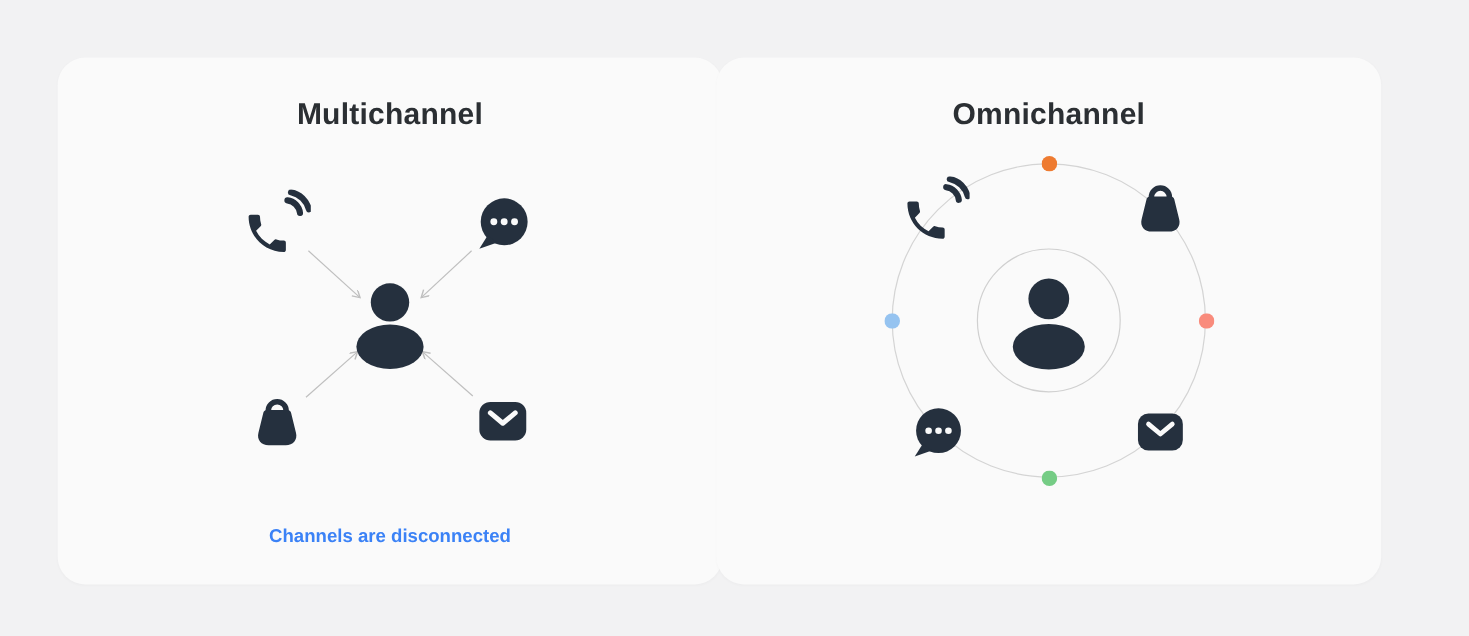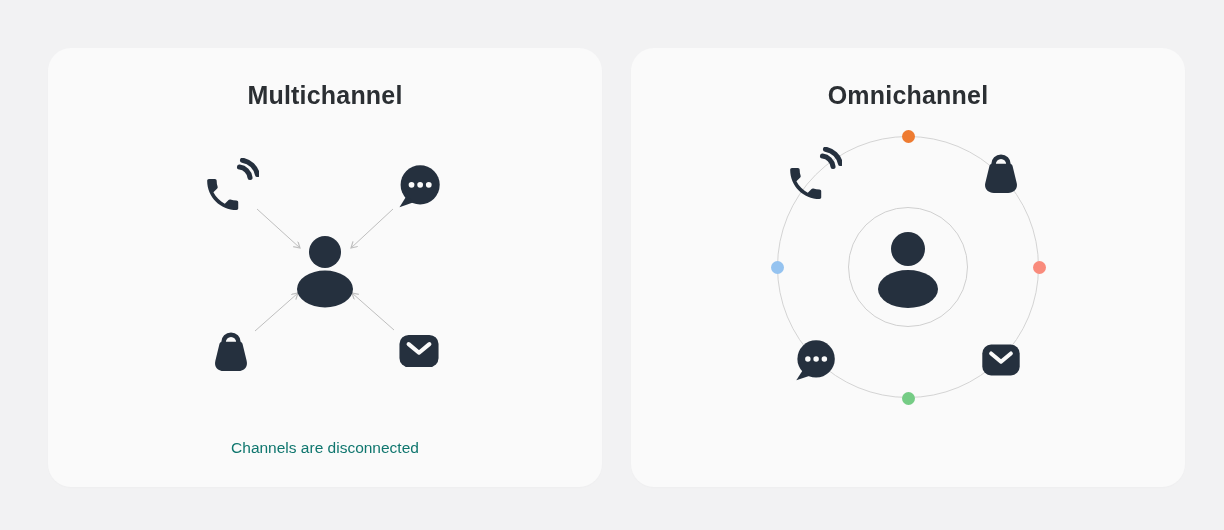--- a/index.html
+++ b/index.html
@@ -13,40 +13,41 @@
 
   .card {
     position: absolute;
     top: 48px;
     width: 554px; height: 439px;
     background: #fafafa;
     border-radius: 23px;
     box-shadow: 0 1px 2px rgba(0,0,0,0.02);
   }
   .card.left  { left: 48px; }
-  .card.right { left: 631px; }
+  .card.right { left: 597px; }
 
   .card h2 {
     margin: 0;
     position: absolute;
     top: 33px; left: 0; right: 0;
     text-align: center;
     font-size: 25px;
     font-weight: 700;
     color: #2b2f33;
     letter-spacing: 0.2px;
   }
 
   .caption {
     margin: 0;
     position: absolute;
     top: 391px; left: 0; right: 0;
     text-align: center;
     font-size: 15.5px;
-    color: #0f766e;
+    color: #3b82f6;
+    font-weight: bold;
   }
 
   .diagram { position: absolute; inset: 0; }
 
   .icon { position: absolute; display: block; line-height: 0; }
 
   
   .m-phone    { left: 157px; top: 110px; }
   .m-chat     { left: 348px; top: 115px; }
   .m-bag      { left: 160px; top: 281px; }

